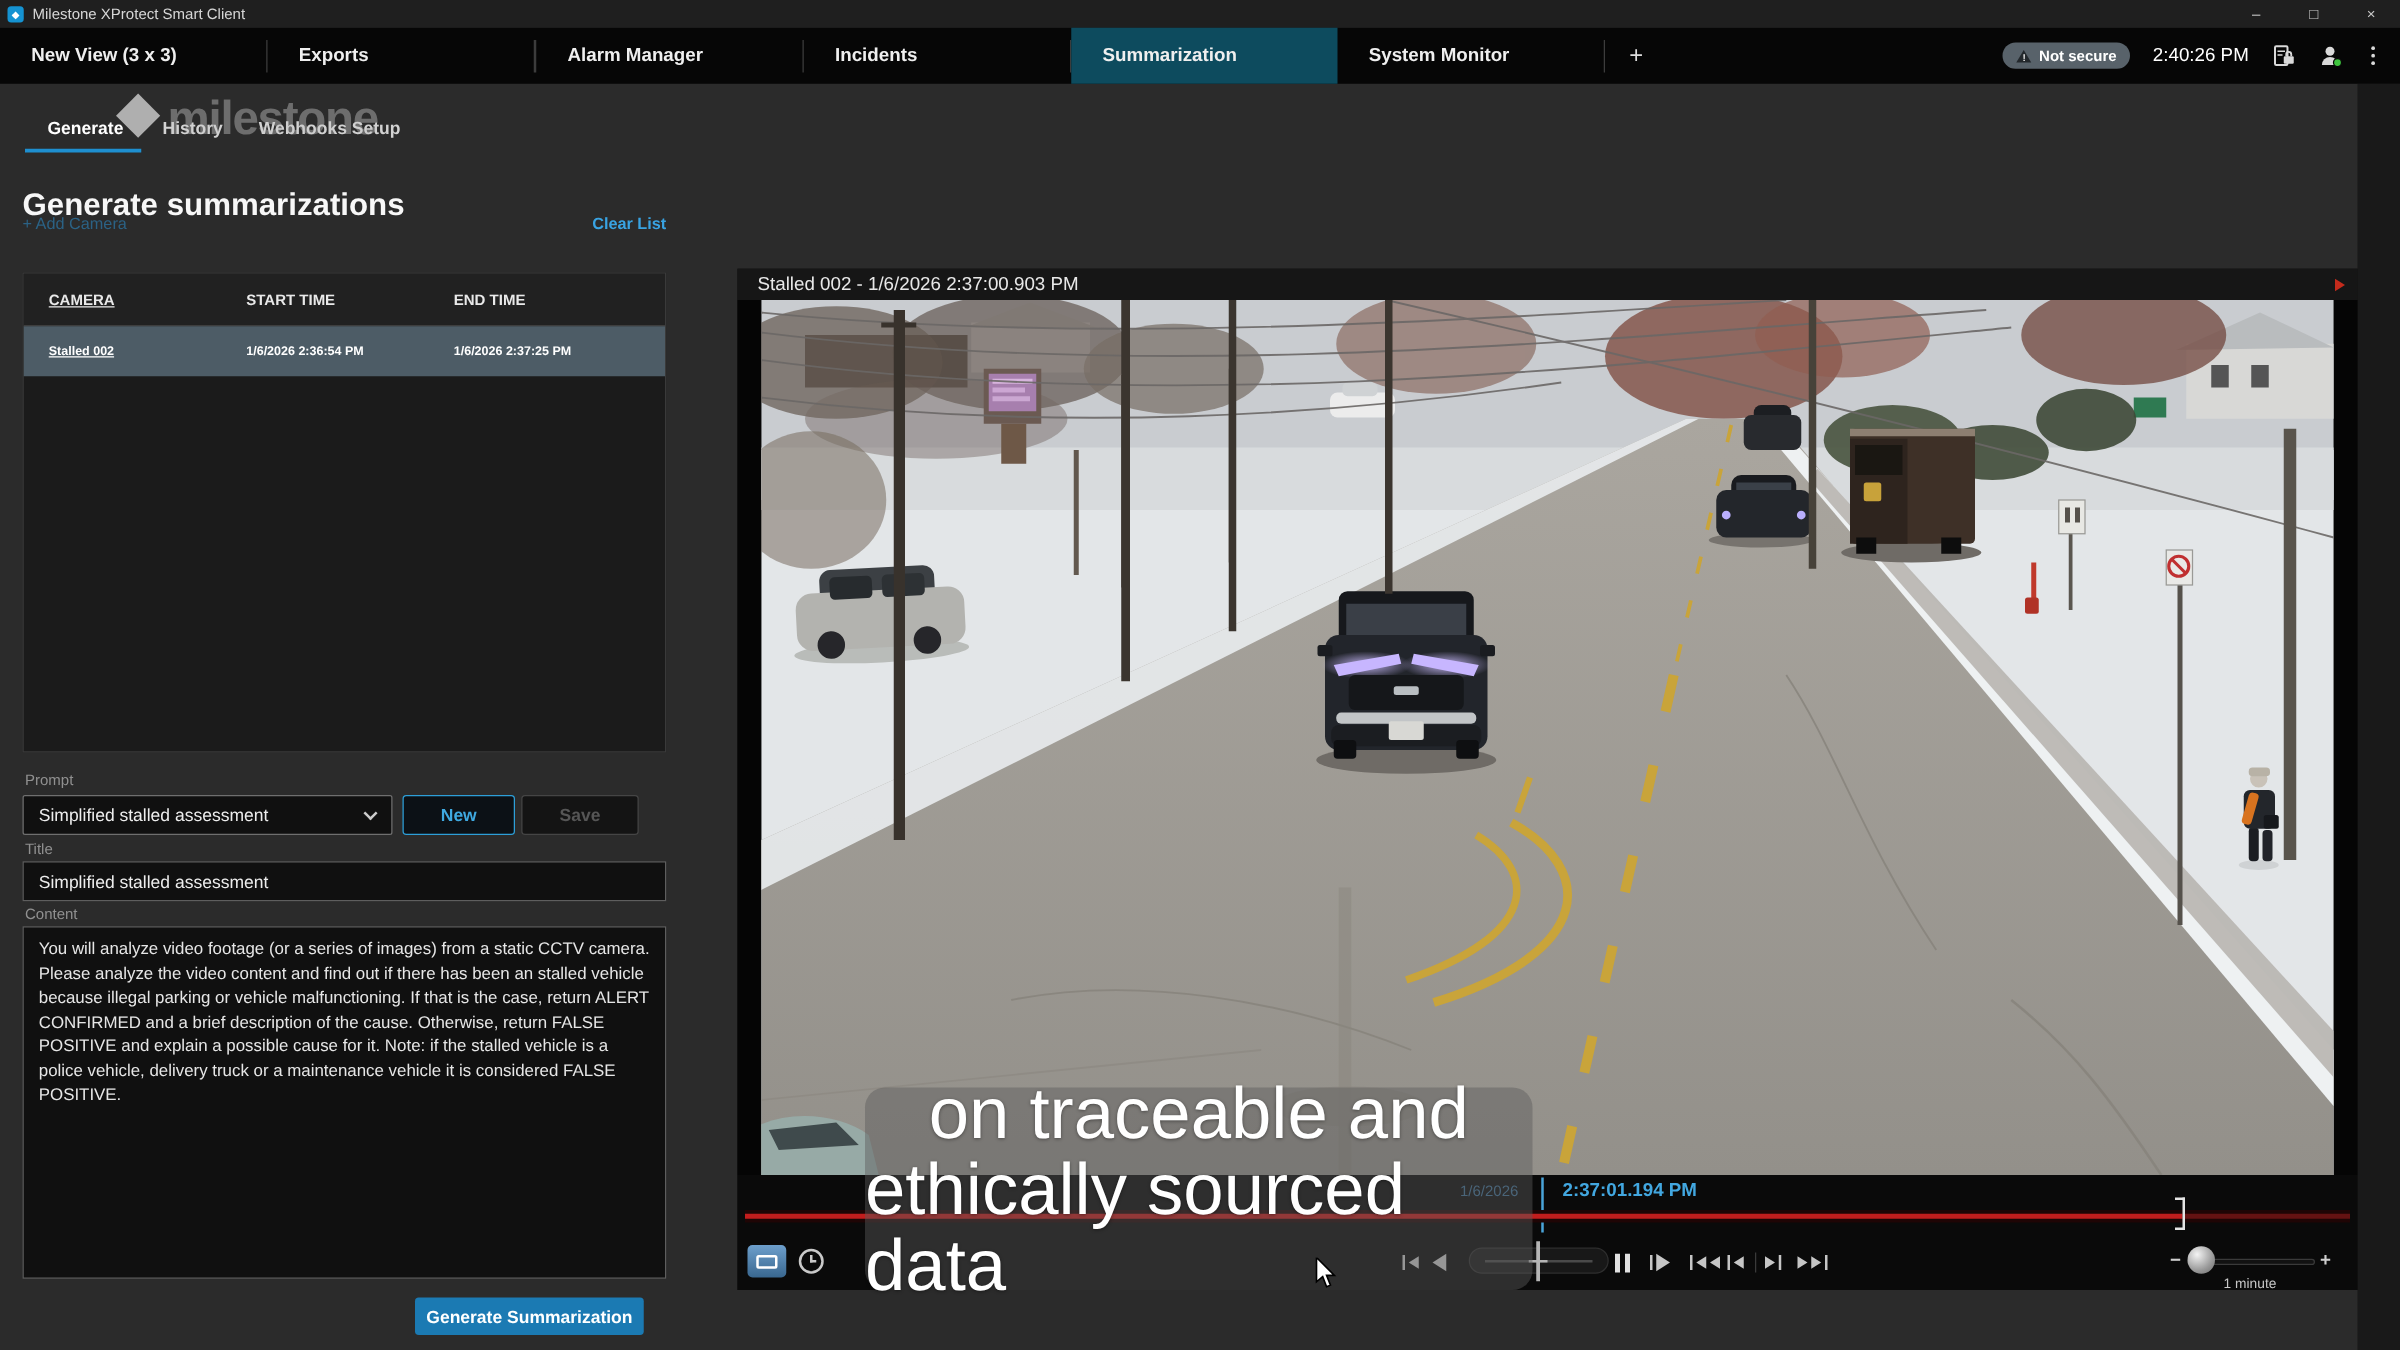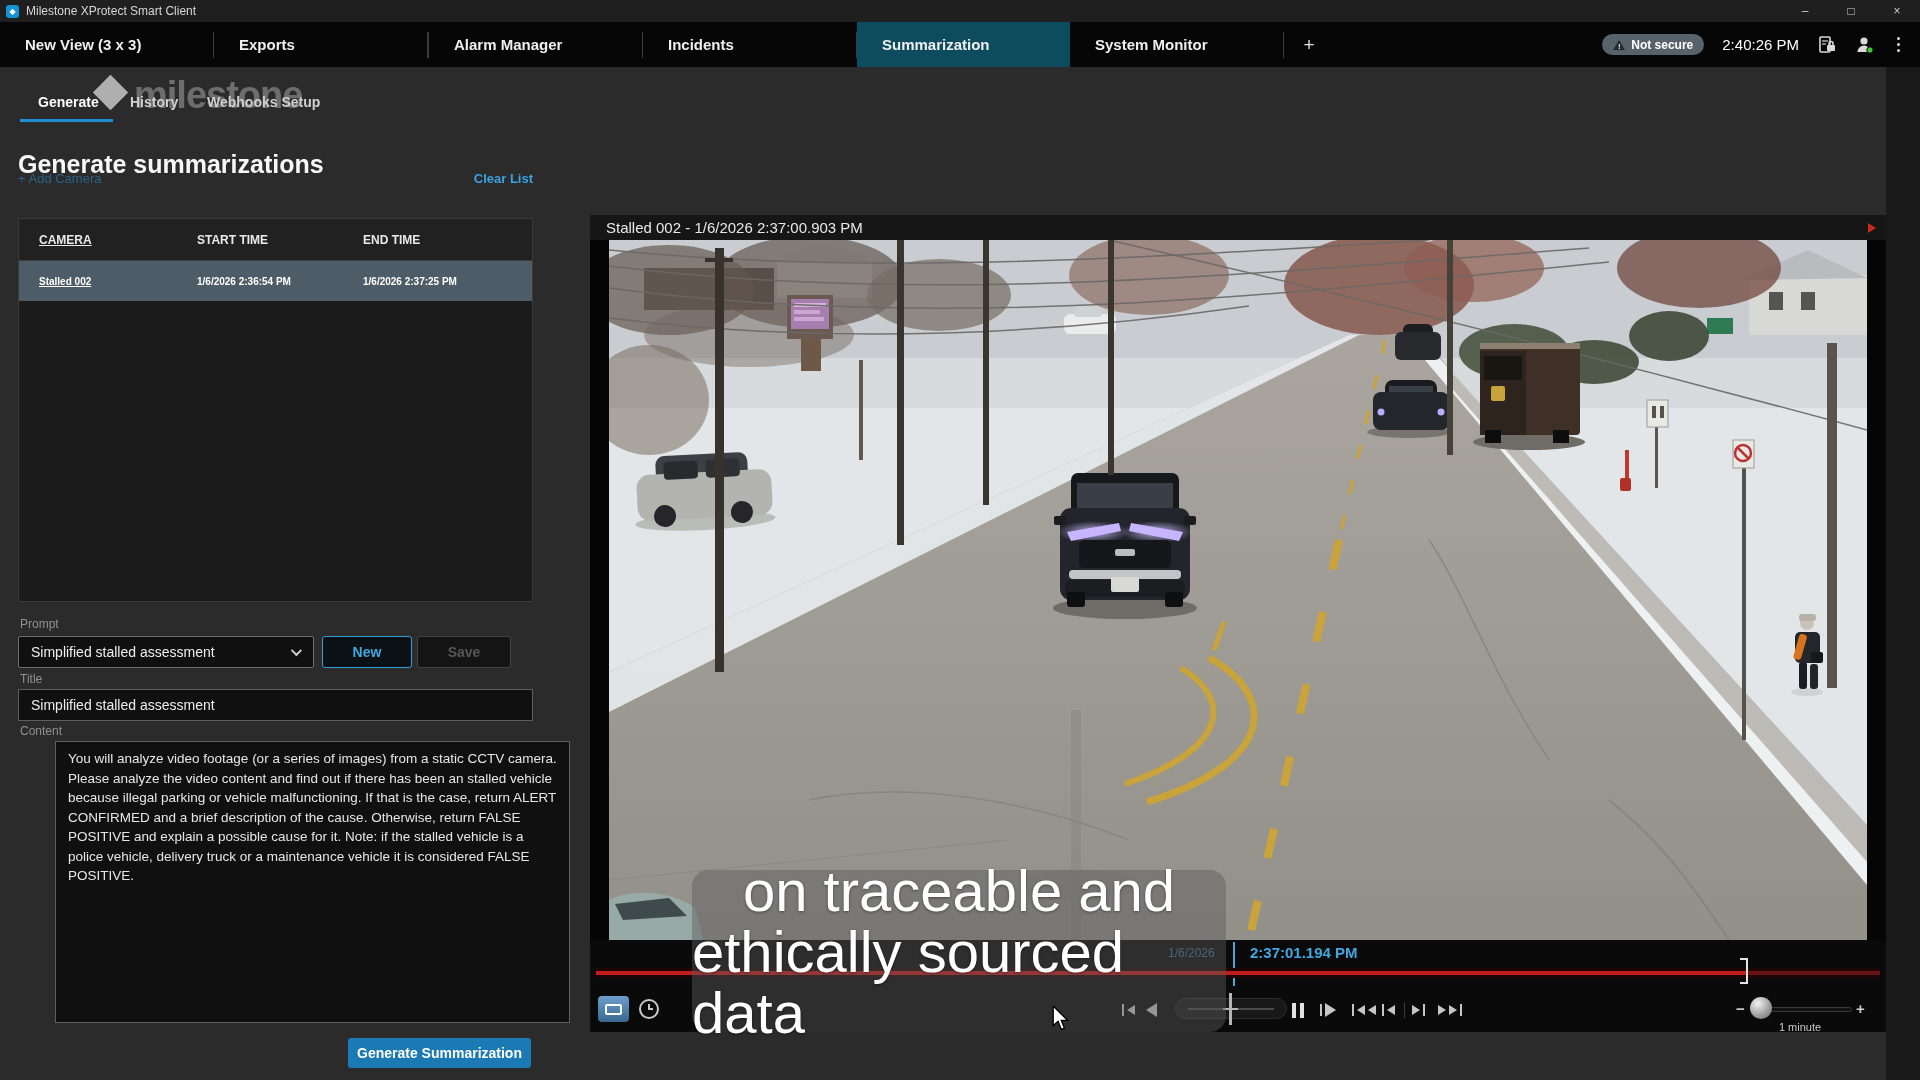--- a/index.html
+++ b/index.html
@@ -67,22 +67,22 @@
   .chev { width:8px; height:8px; border-right:2px solid #ccc; border-bottom:2px solid #ccc;
     transform:rotate(45deg) translateY(-2px); }
   .btn { position:absolute; height:32px; border-radius:3px; font-size:14px; font-weight:bold;
     text-align:center; line-height:30px; }
   .btn-new { left:322px; top:636px; width:90px; border:1px solid #2d9fd8; color:#3fa9e0; background:#0c1116; }
   .btn-save { left:417px; top:636px; width:94px; border:1px solid #454545; color:#565656; background:#141414; }
   .title-input { position:absolute; left:18px; top:689px; width:515px; height:32px; background:#101010;
     border:1px solid #5e5e5e; color:#ededed; font-size:14px; padding:0 12px;
     font-family:"Liberation Sans","DejaVu Sans",sans-serif; }
   .content-box { position:absolute; left:18px; top:741px; width:515px; height:282px; background:#101010;
-    border:1px solid #5e5e5e; color:#e6e6e6; font-size:13.5px; line-height:19.5px; padding:7px 12px;margin-left:37px; }
-  .btn-generate { left:348px; top:1038px; width:183px; height:30px; background:#1b7ab3;
+    border:1px solid #5e5e5e; color:#e6e6e6; font-size:13.5px; line-height:19.5px; padding:7px 12px; }
+  .btn-generate { left:332px; top:1038px; width:183px; height:30px; background:#1b7ab3;
     border:none; color:#fff; line-height:30px; }
 
   
   .video-panel { position:absolute; left:590px; top:215px; width:1296px; height:817px; background:#0a0a0a; }
   .vtitle { height:25px; background:#161616; display:flex; align-items:center;
     padding:0 10px 0 16px; font-size:15px; color:#e8e8e8; }
   .rec-marker { margin-left:auto; width:0; height:0; border-top:5px solid transparent;
     border-bottom:5px solid transparent; border-left:8px solid #c42b1c; }
   .vframe { position:absolute; left:0; top:25px; width:1296px; height:700px; background:#050505; }
   svg.scene { position:absolute; left:19px; top:0; width:1258px; height:700px; }

